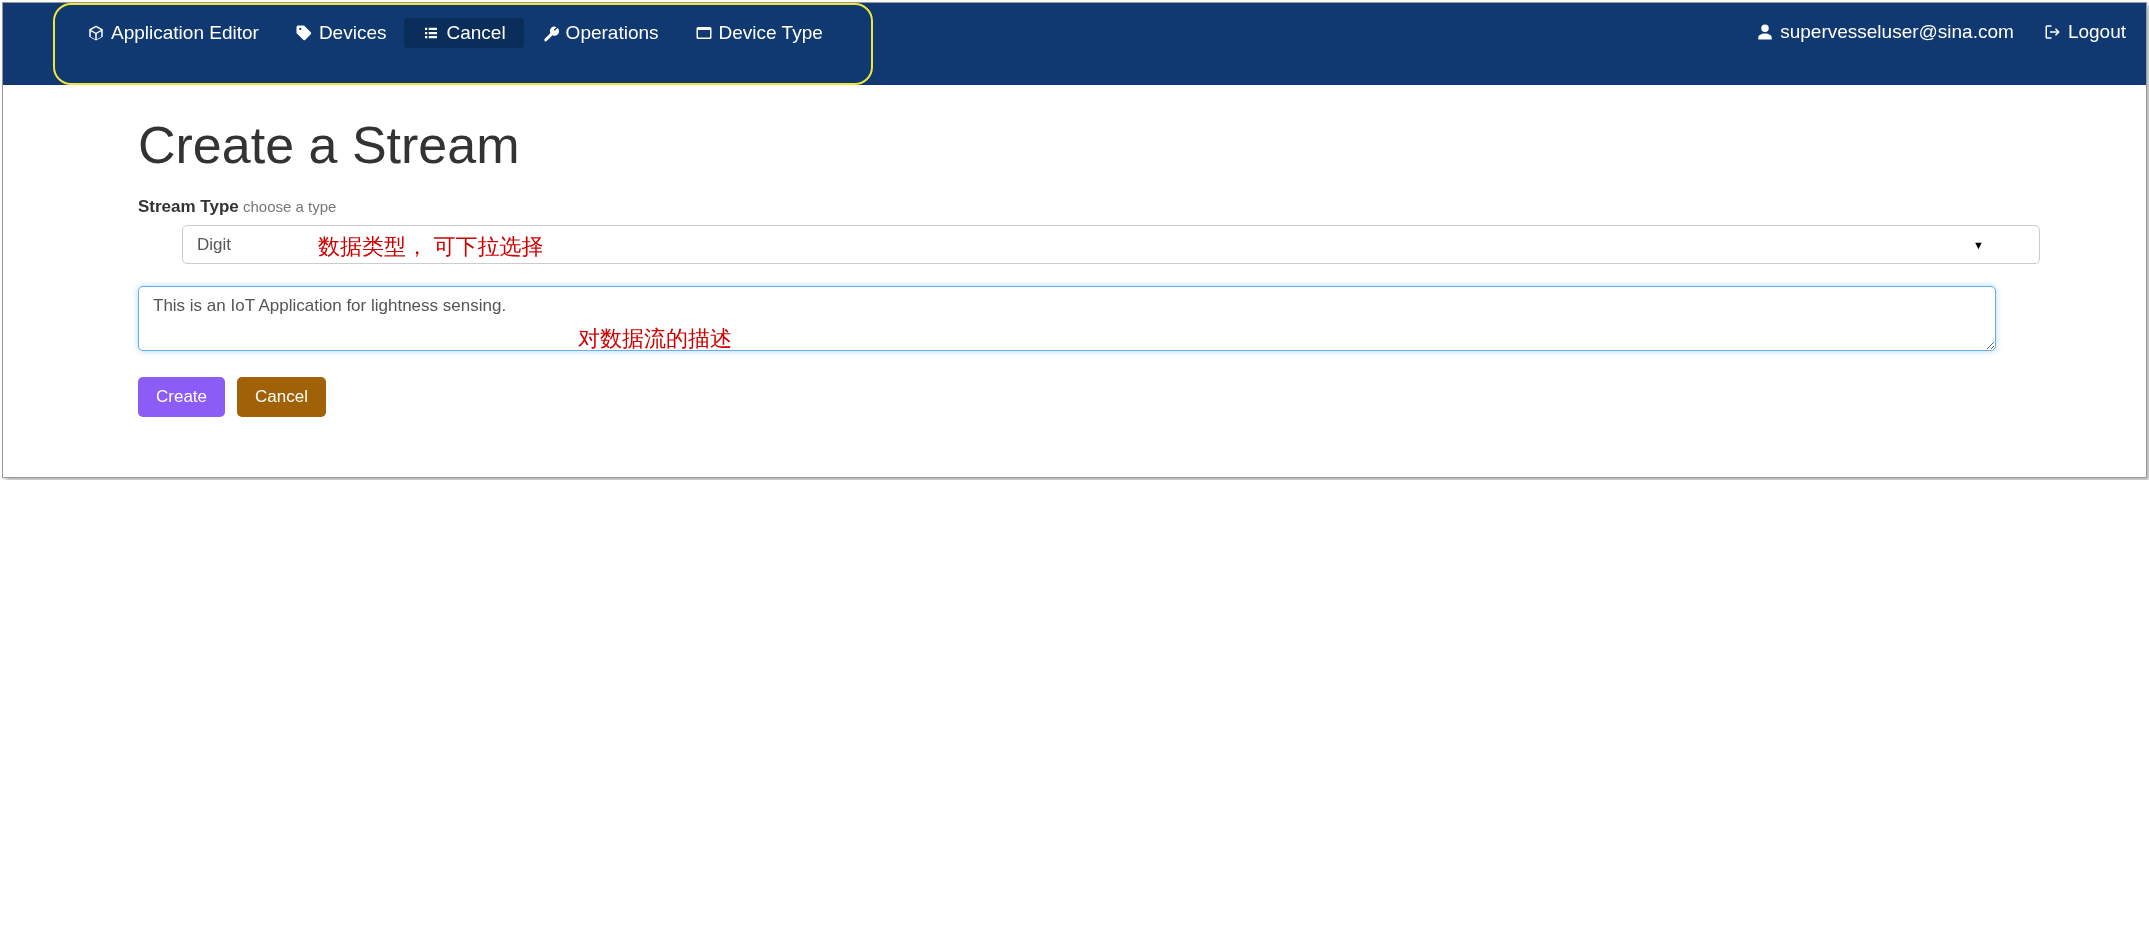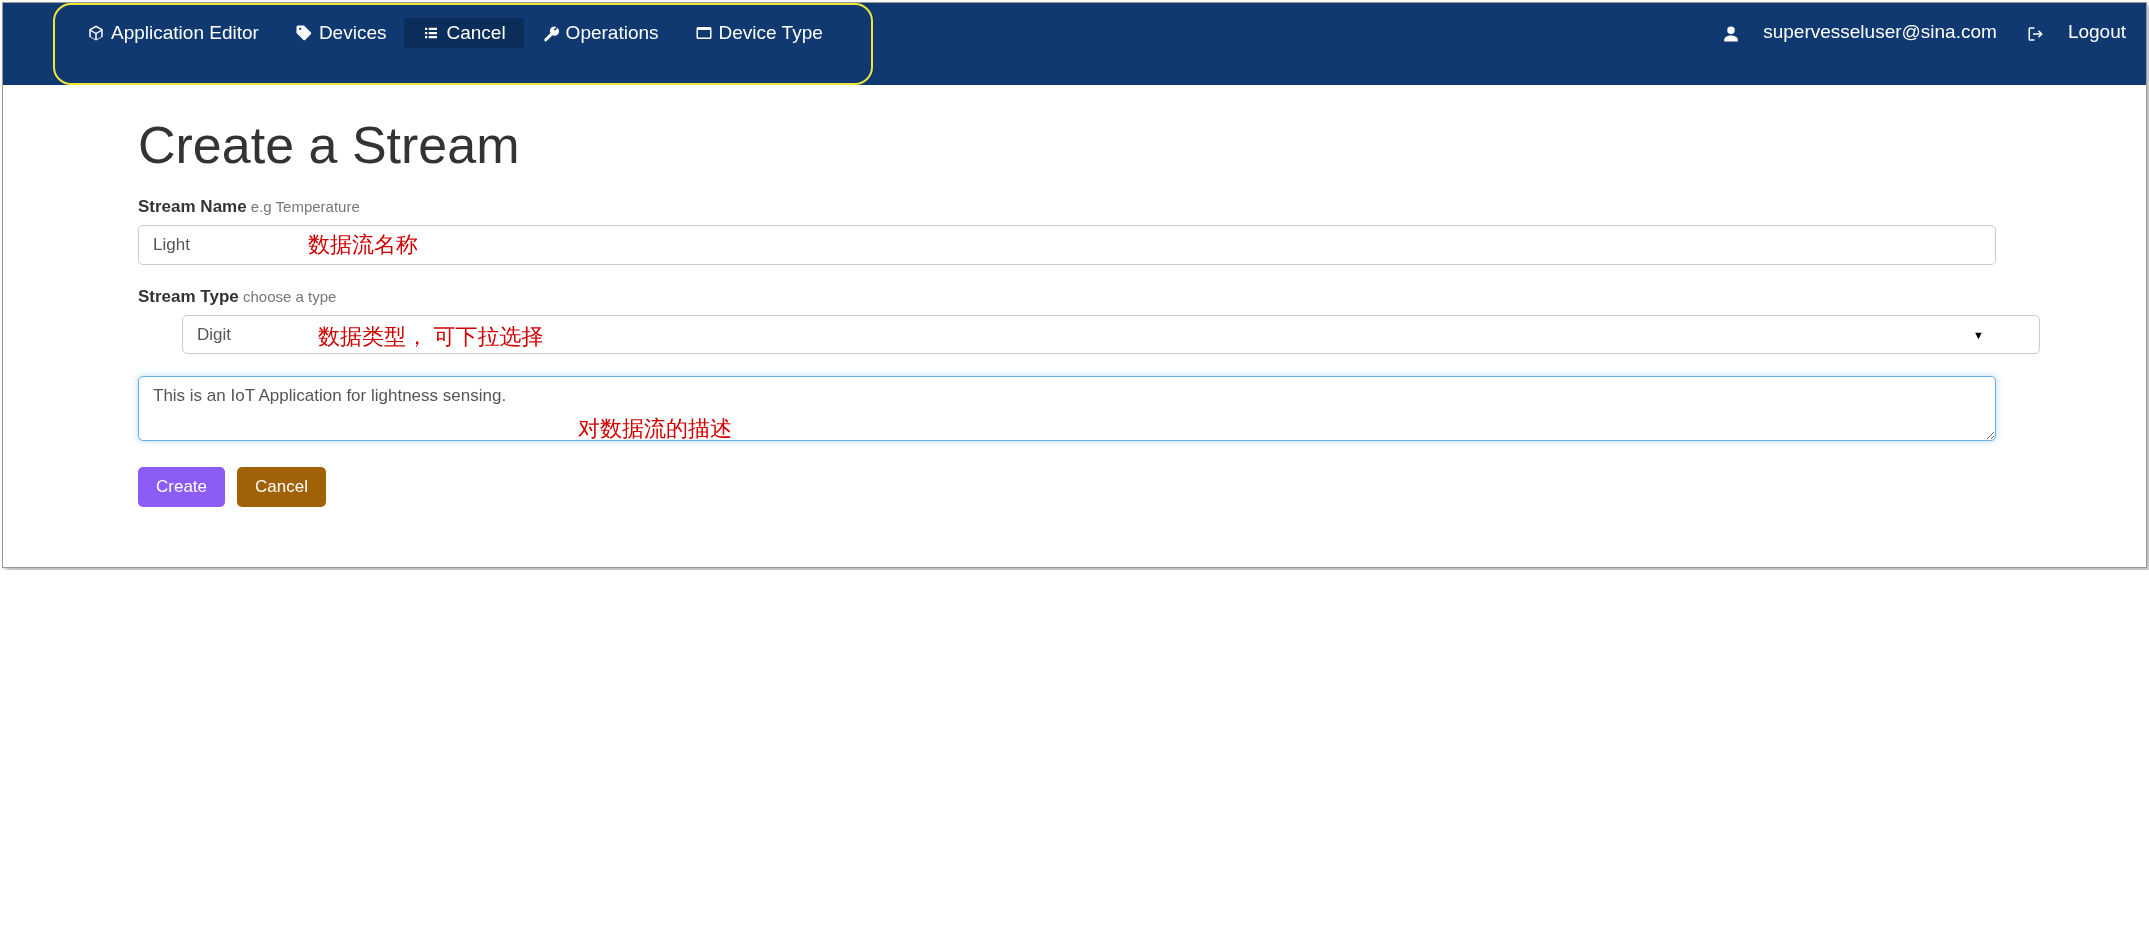--- a/index.html
+++ b/index.html
@@ -48,22 +48,22 @@
       margin-left: auto;
       display: flex;
       align-items: center;
       padding: 18px 0;
       gap: 30px;
     }
     .nav-right-item {
       color: #fff;
       font-size: 19px;
       display: flex;
-      align-items: flex-end;
-      gap: 23px;
+      align-items: center;
+      gap: 6px;
       cursor: pointer;
     }
     .icon { display: inline-flex; width: 18px; height: 18px; }
     .icon svg { width: 100%; height: 100%; fill: currentColor; }
     
     .content { padding: 30px 150px 60px 135px; }
     h1 { font-size: 52px; font-weight: 400; color: #333; margin-bottom: 22px; }
     .form-group { margin-bottom: 22px; position: relative; }
     .form-label { font-size: 17px; font-weight: 700; color: #333; margin-bottom: 8px; display: block; }
     .form-label-hint { font-weight: 400; color: #777; font-size: 15px; }
@@ -168,27 +168,20 @@
             </svg>
           </span>
         <span>Logout</span>
       </div>
     </div>
   </div>
 
   <div class="content">
     <h1>Create a Stream</h1>
 
-    <div class="form-group">
-      <label class="form-label">
-        <span>Stream Name</span><span class="form-label-hint"> e.g Temperature</span>
-      </label>
-      <input type="text" class="form-control" value="Light" style="">
-      <div class="annotation" style="left:170px; top:33px;">数据流名称</div>
-    </div>
 
     <div class="form-group">
       <label class="form-label">
         <span>Stream Type</span><span class="form-label-hint"> choose a type</span>
       </label>
       <div class="select-wrap">
         <select class="form-control">
           <option>Digit</option>
         </select>
         <span class="select-caret">▼</span>

